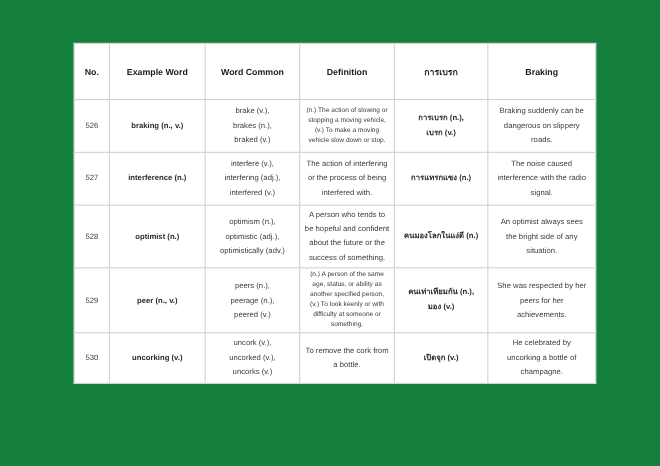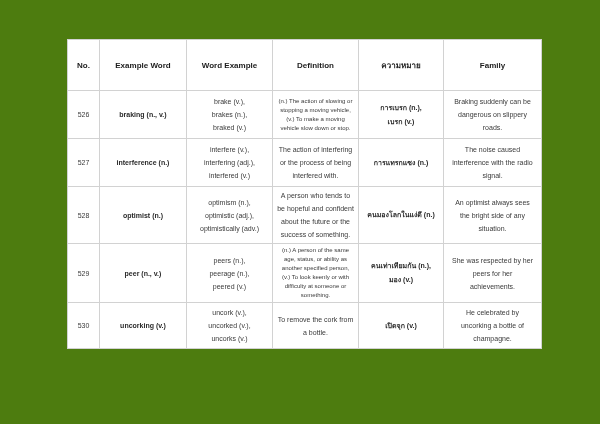--- a/index.html
+++ b/index.html
@@ -4,21 +4,21 @@
 <style>
   html, body {
     margin: 0;
     padding: 0;
     background: #ffffff;
   }
   .page {
     position: relative;
     width: 600px;
     height: 424px;
-    background: #4d7c0f;
+    background: #15803d;
     overflow: hidden;
     font-family: "Liberation Sans", "DejaVu Sans", sans-serif;
     color: #333333;
     text-decoration: underline;
   }
   table.vocab {
     position: absolute;
     left: 67px;
     top: 39px;
     width: 474px;
@@ -67,24 +67,24 @@
       <col style="width:87px">
       <col style="width:86px">
       <col style="width:86px">
       <col style="width:85px">
       <col style="width:98px">
     </colgroup>
     <thead>
       <tr>
         <th>No.</th>
         <th>Example Word</th>
-        <th>Word Example</th>
+        <th>Word Common</th>
         <th>Definition</th>
-        <th>ความหมาย</th>
-        <th>Family</th>
+        <th>การเบรก</th>
+        <th>Braking</th>
       </tr>
     </thead>
     <tbody>
       <tr class="r-tall">
         <td class="no">526</td>
         <td class="word">braking (n., v.)</td>
         <td class="family">brake (v.),
 brakes (n.),
 braked (v.)</td>
         <td class="definition small">(n.) The action of slowing or stopping a moving vehicle, (v.) To make a moving vehicle slow down or stop.</td>

